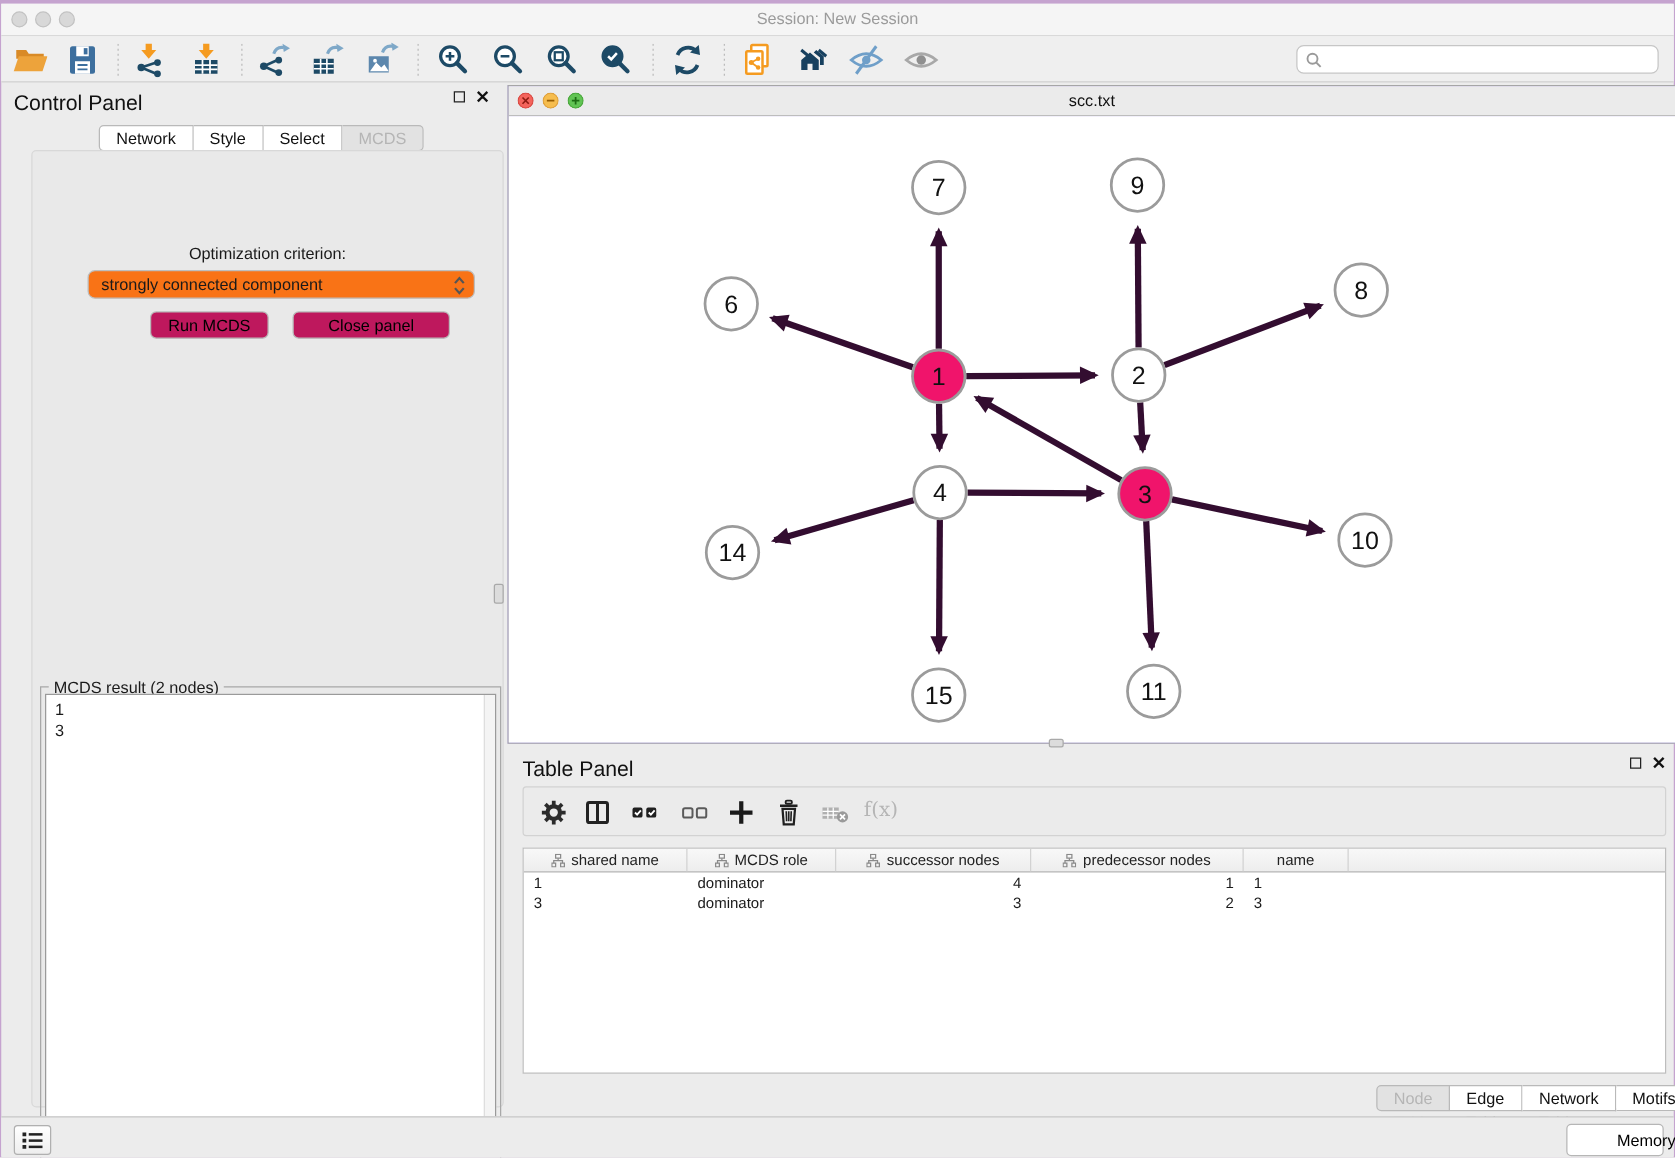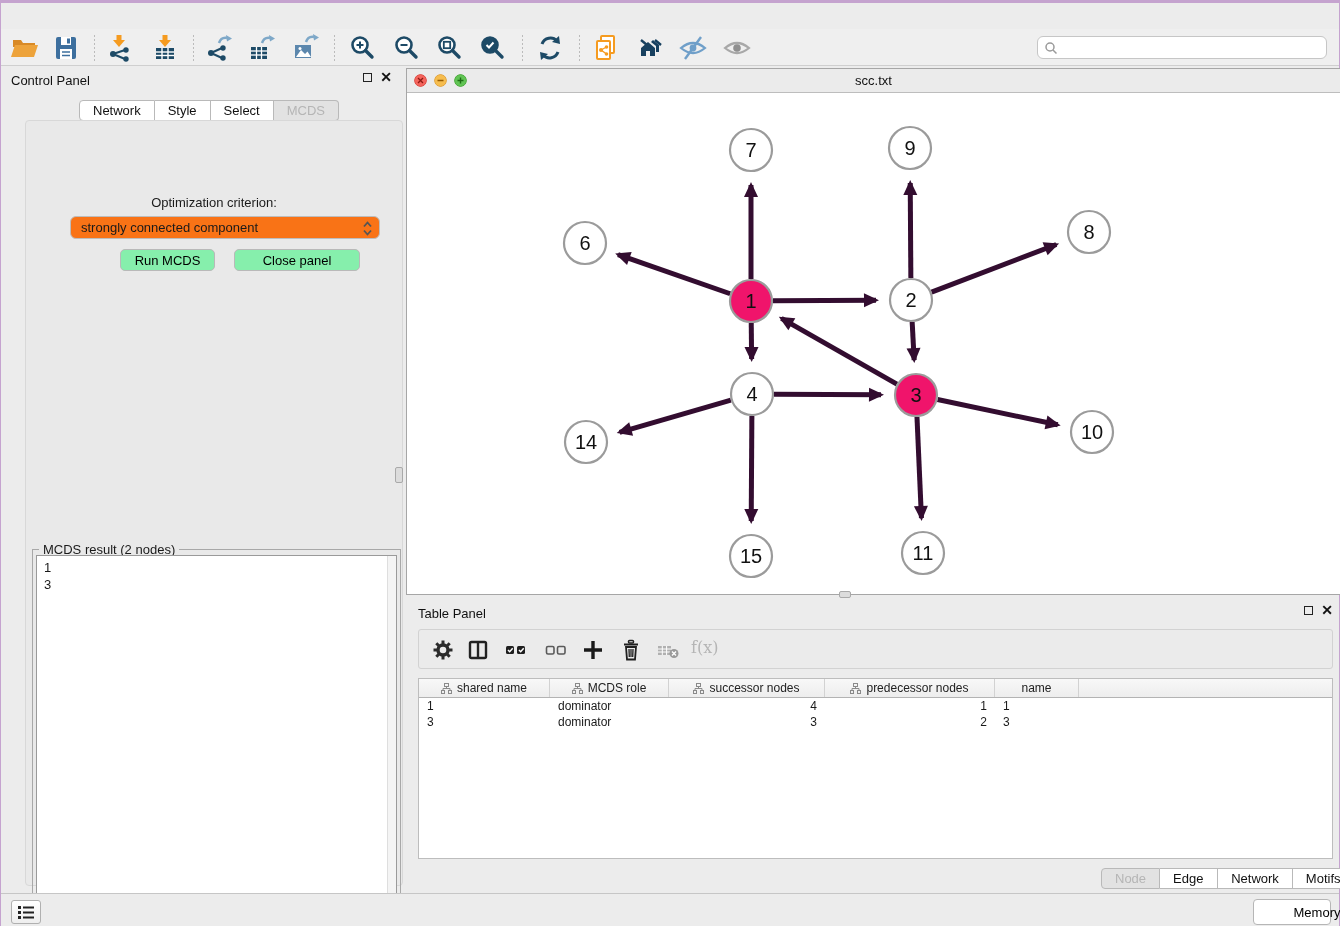--- a/index.html
+++ b/index.html
@@ -23,41 +23,41 @@
   .tbi { position:absolute; top:5px; width:28px; height:28px; cursor:pointer; }
   .tbsep { position:absolute; top:6px; height:26px; width:1px;
            background-image:linear-gradient(#bbb 50%, transparent 50%); background-size:1px 4px; }
   .searchbox { position:absolute; right:12px; top:7px; width:290px; height:23px; background:#fff;
                border:1px solid #c6c6c6; border-radius:6px; display:flex; align-items:center; padding-left:5px; }
   .searchbox input { border:none; outline:none; flex:1; font-size:12px; font-family:inherit; background:transparent; }
 
   
   .control-panel { position:absolute; left:0; top:63px; width:399px; height:827px; }
   .panel-head { position:relative; height:26px; }
-  .panel-title { position:absolute; left:10px; top:7px; font-size:13px; color:#111; }
+  .panel-title { position:absolute; left:10px; top:7px; font-size:17px; color:#111; }
   .win-btns { position:absolute; right:8px; top:7px; display:flex; gap:8px; align-items:center; }
   .float-btn { width:9px; height:9px; border:1.6px solid #222; display:inline-block; background:transparent; }
   .close-x { font-size:14px; font-weight:bold; color:#111; line-height:9px; }
 
   .seg-row { position:absolute; display:flex; }
   .seg { height:21px; line-height:19px; padding:0 13px; font-size:13px; background:#fff;
          border:1px solid #b9b9b9; border-left:none; color:#111; cursor:pointer; }
   .seg:first-child { border-left:1px solid #b9b9b9; border-radius:4px 0 0 4px; }
   .seg:last-child { border-radius:0 4px 4px 0; }
   .seg.active { background:#e2e2e2; color:#b5b5b5; }
 
   .cp-tabs { left:78px; top:34px; }
   .cp-body { position:absolute; left:8px; top:54px; width:378px; height:766px; background:#e9e9e9;
              border:1px solid #d8d8d8; border-radius:4px;margin-left:16px; }
   .opt-label { position:absolute; left:0; width:100%; top:74px; text-align:center; font-size:13px; }
   .dropdown { position:absolute; left:44px; top:95px; width:310px; height:23px; background:#f97316;
               border:1px solid #bdbdbd; border-radius:6px; font-size:13px; line-height:21px;
               padding-left:10px; cursor:pointer; }
   .dropdown .chev { position:absolute; right:6px; top:3px; }
-  .cp-btn { position:absolute; height:22px; background:#86efac; border:1px solid #b9b9b9; border-radius:5px;
+  .cp-btn { position:absolute; height:22px; background:#be185d; border:1px solid #b9b9b9; border-radius:5px;
             font-size:13px; font-family:inherit; cursor:pointer; }
   .btn-run { left:94px; top:128px; width:95px; }
   .btn-close { left:208px; top:128px; width:126px; }
 
   .result-box { position:absolute; left:6px; top:428px; width:369px; height:380px;
                 border:1px solid #a8a8a8; background:transparent; }
   .result-legend { position:absolute; left:6px; top:-8px; background:#e9e9e9; padding:0 4px; font-size:13px; }
   .result-area { position:absolute; left:3px; top:5px; right:3px; bottom:3px; background:#fff;
                  border:1px solid #9a9a9a; }
   .result-area pre { font-family:"Liberation Sans", sans-serif; font-size:13px; line-height:17px; padding:3px 7px; }
@@ -102,20 +102,26 @@
   .memory-btn { position:absolute; right:8px; top:5px; width:78px; height:26px; background:#fff;
                 border:1px solid #b6b6b6; border-radius:4px; cursor:pointer; font-size:13px; font-family:inherit;
                 display:flex; align-items:center; justify-content:center; gap:6px;padding-left:44px; }
   .memdot { width:12px; height:12px; border-radius:50%; background:#1d8a34; display:inline-block; }
 </style>
 </head>
 <body>
 
 <div class="window">
 
+  <div class="titlebar">
+    <span class="tl t1"></span>
+    <span class="tl t2"></span>
+    <span class="tl t3"></span>
+    <div class="title-text">Session: New Session</div>
+  </div>
 
   <div class="toolbar">
     <svg class="tbi" style="left:9px" viewBox="0 0 28 28">
         <path d="M3 6h8l2 3h12v4H3z" fill="#d98a26"></path>
         <path d="M1 23l4-12h23l-4 12z" fill="#eda33b"></path>
       </svg>
     <svg class="tbi" style="left:51px" viewBox="0 0 28 28">
         <rect x="4" y="3" width="20" height="22" rx="2" fill="#3d6f9e"></rect>
         <rect x="9" y="3" width="10" height="8" fill="#fff"></rect>
         <rect x="15" y="4.5" width="3" height="5" fill="#3d6f9e"></rect>

